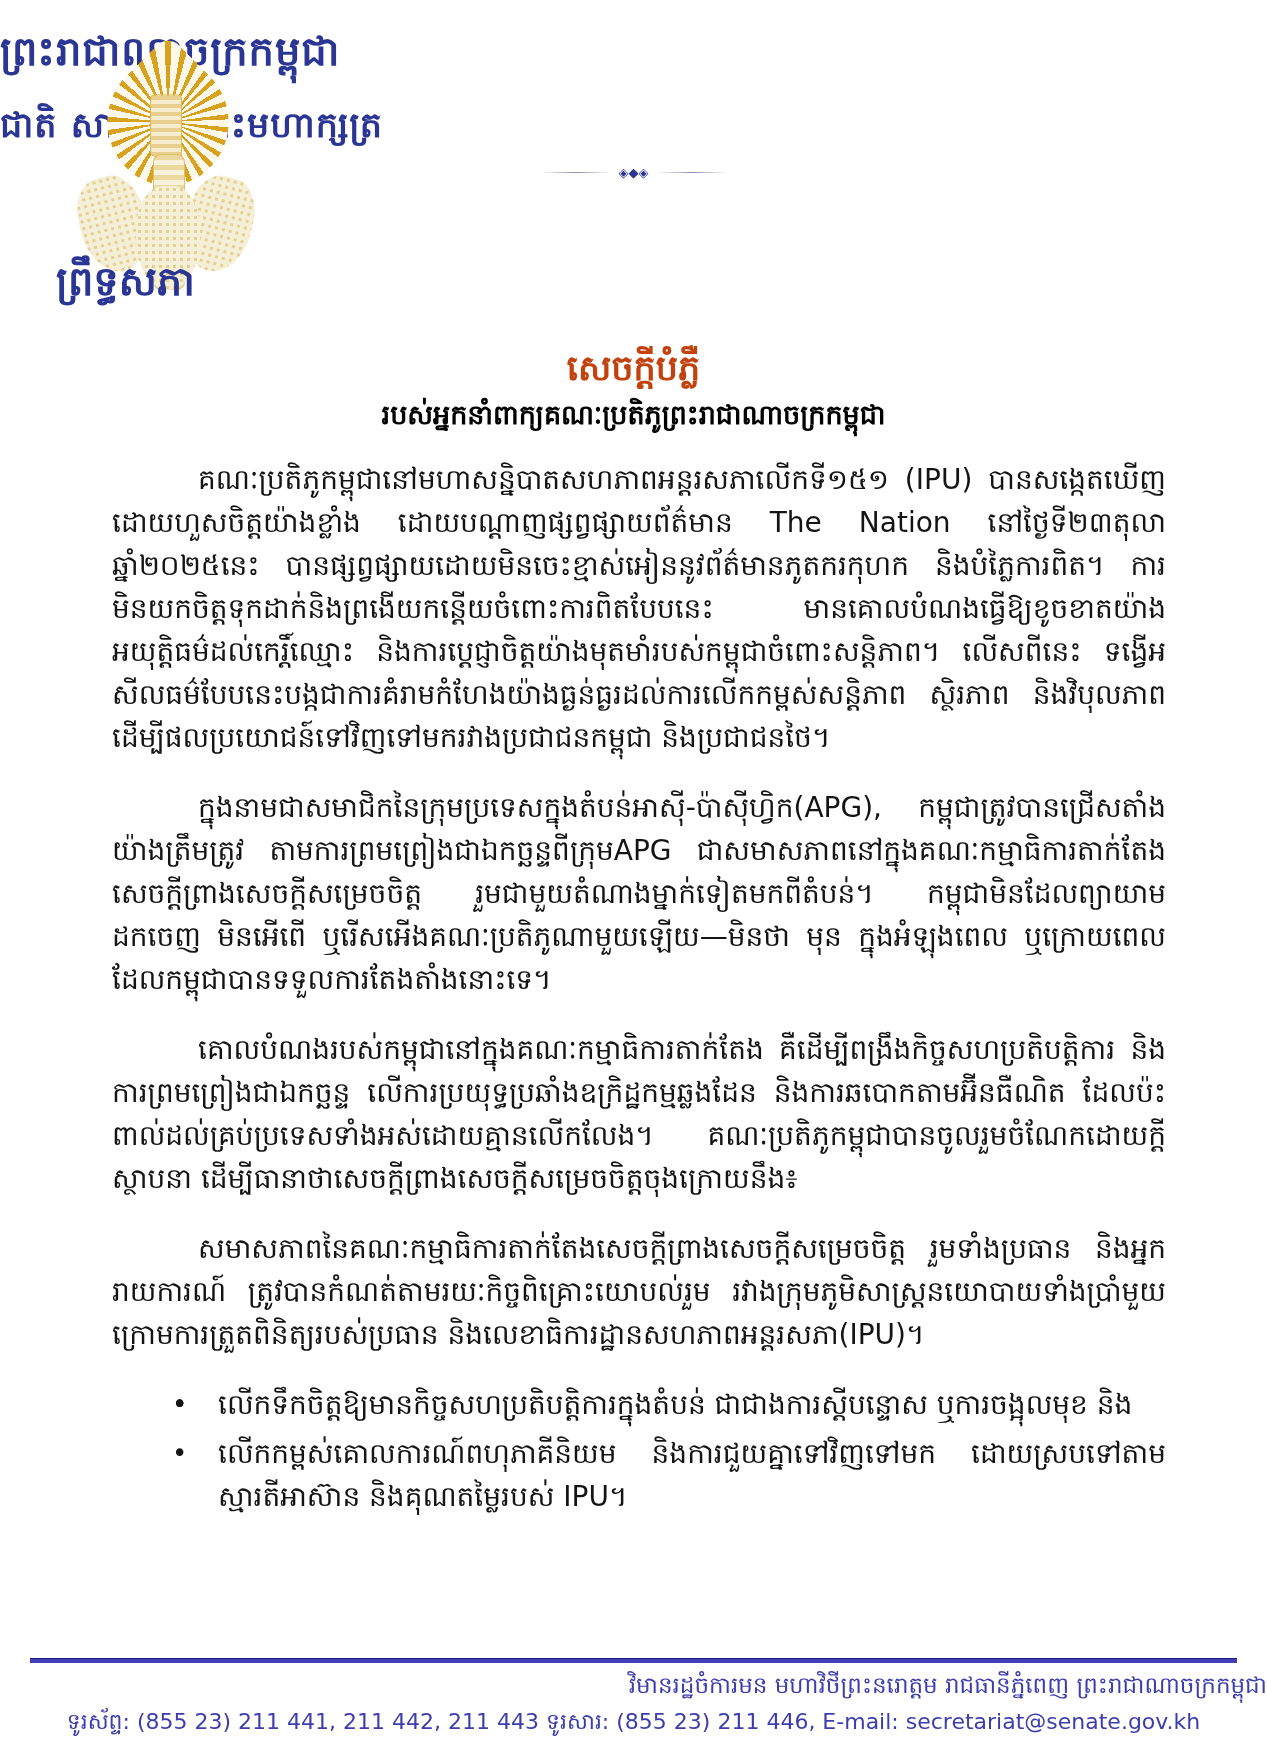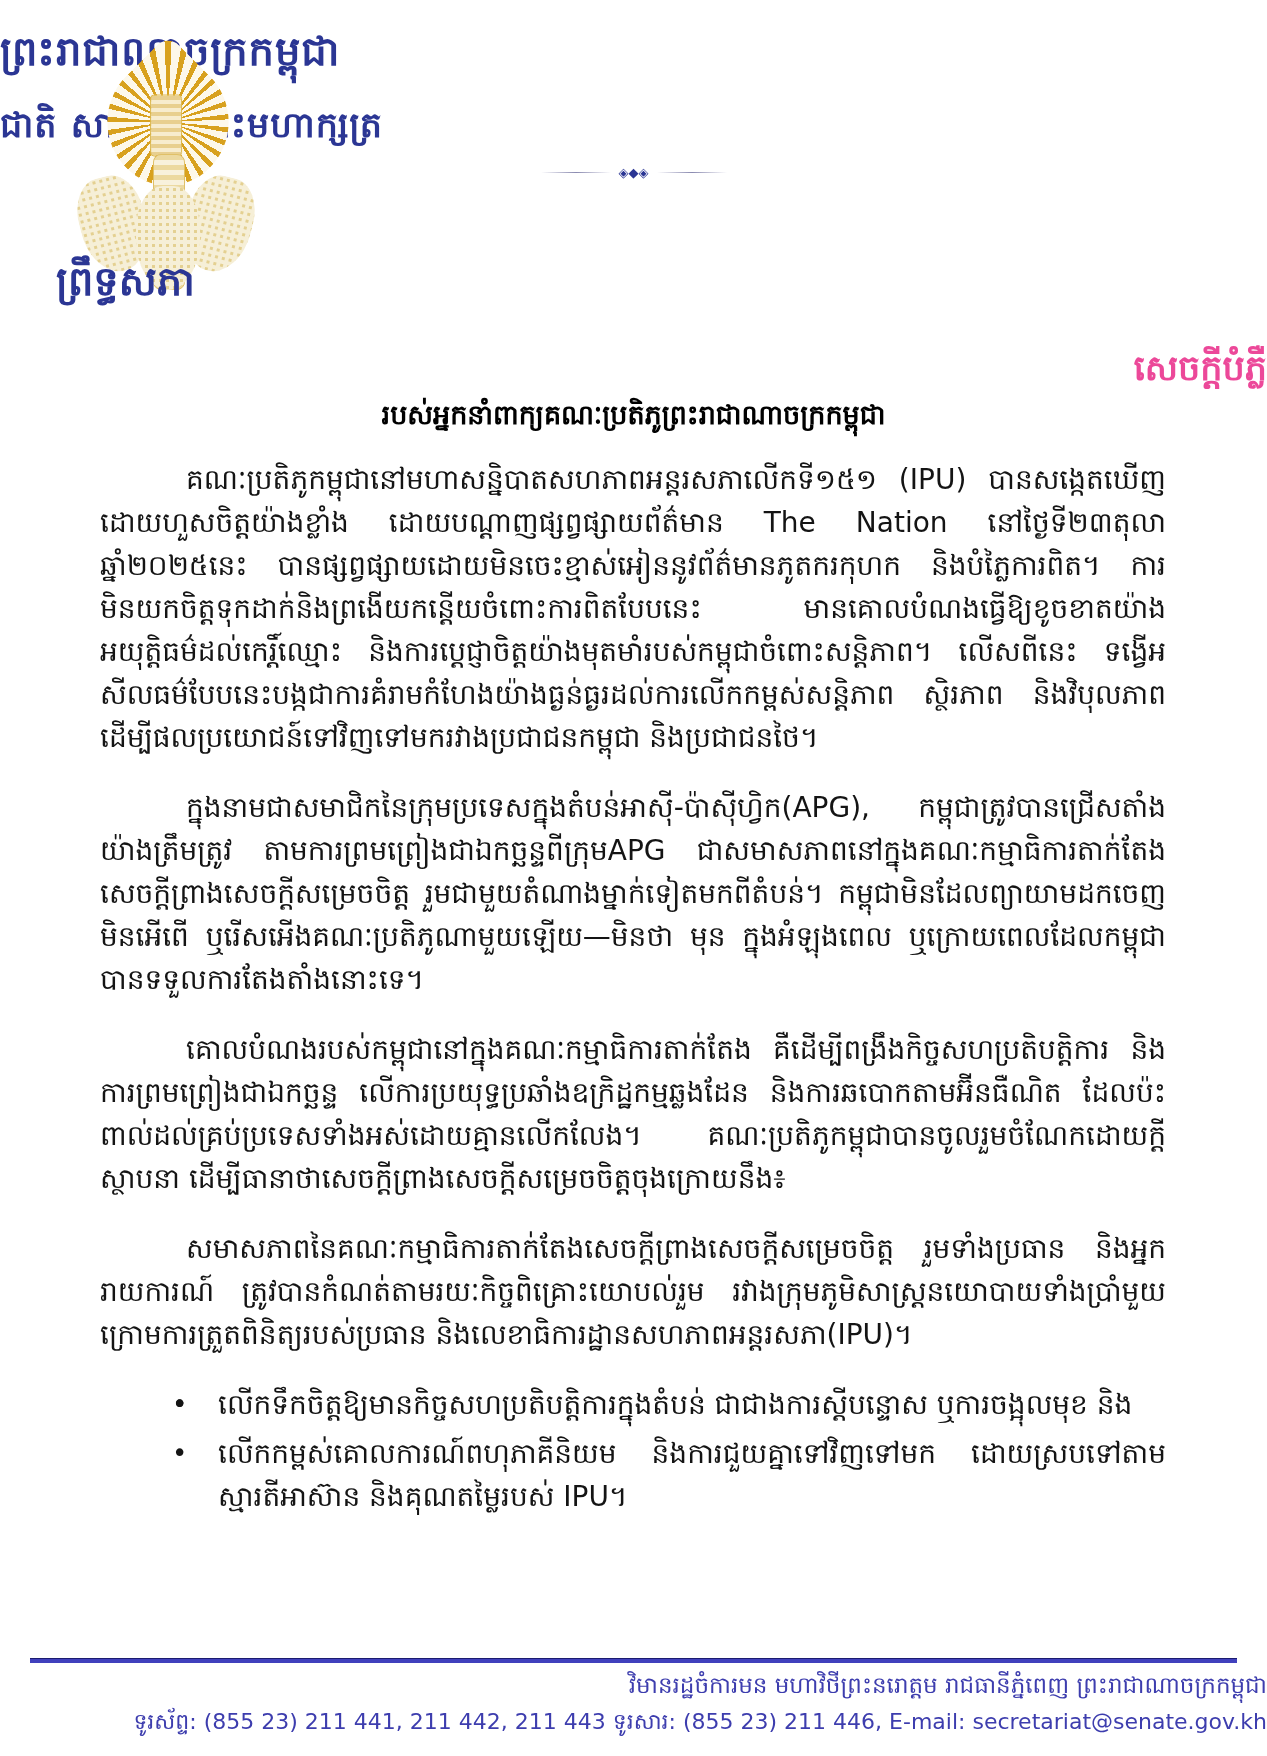--- a/index.html
+++ b/index.html
@@ -26,36 +26,36 @@
   .lobe{position:absolute;border-radius:50% 50% 60% 60%;
     background:radial-gradient(#e4d091 1.4px,transparent 2px);background-size:7px 7px;background-color:#f6efd7;}
   .lobe-left{left:0px;top:118px;width:66px;height:96px;transform:rotate(-14deg);}
   .lobe-right{right:6px;top:118px;width:66px;height:96px;transform:rotate(14deg);}
   .lobe-center{left:56px;top:128px;width:64px;height:104px;}
   .stem{position:absolute;left:73px;top:96px;width:30px;height:134px;border-radius:8px;
     background:repeating-linear-gradient(#ecd9a0 0 5px,#f8f1dc 5px 10px);border:1px solid #e0c068;}
   .senate-label{position:absolute;left:56px;top:256px;width:216px;text-align:left;
     font-size:40px;font-weight:bold;color:#2b3694;}
   
-  .doc-title{position:absolute;top:346px;left:0;width:100%;text-align:right;
-    font-size:35px;font-weight:bold;color:#ec4899;}
+  .doc-title{position:absolute;top:346px;left:0;width:100%;text-align:center;
+    font-size:35px;font-weight:bold;color:#c2410c;}
   .doc-subtitle{position:absolute;top:398px;left:0;width:100%;text-align:center;
     font-size:27px;font-weight:bold;color:#000;}
   
   .body-text{position:absolute;top:458px;left:100px;width:1066px;
     font-size:28px;line-height:43px;text-align:justify;color:#141414;}
-  .body-text p{margin:0 0 27px 0;text-indent:86px;}
+  .body-text p{margin:0 0 27px 12px;text-indent:86px;}
   .bullet-list{list-style:none;margin:2px 0 0 0;padding:0 0 0 72px;}
   .bullet-list li{position:relative;padding-left:46px;margin-bottom:6px;text-align:justify;}
   .bullet-dot{position:absolute;left:0;top:0;font-size:26px;color:#141414;}
   
   .footer{position:absolute;left:0;bottom:16px;width:100%;}
   .footer-rule{margin:0 30px 8px 30px;height:4px;background:#4040bd;border-top:1px solid #1c1c70;}
   .footer-address{text-align:right;font-size:23px;color:#3d3dae;}
-  .footer-contact{text-align:right;font-size:22px;color:#3d3dae;margin-top:4px;}
+  .footer-contact{text-align:center;font-size:22px;color:#3d3dae;margin-top:4px;}
 </style>
 </head>
 <body>
 
 <div class="letterhead">
   <div class="kingdom-line">ព្រះរាជាណាចក្រកម្ពុជា</div>
   <div class="motto-line">ជាតិ សាសនា ព្រះមហាក្សត្រ</div>
   <div class="ornament-row">
     <span class="ornament-line"></span>
     <span class="ornament-glyph">◈◆◈</span>

